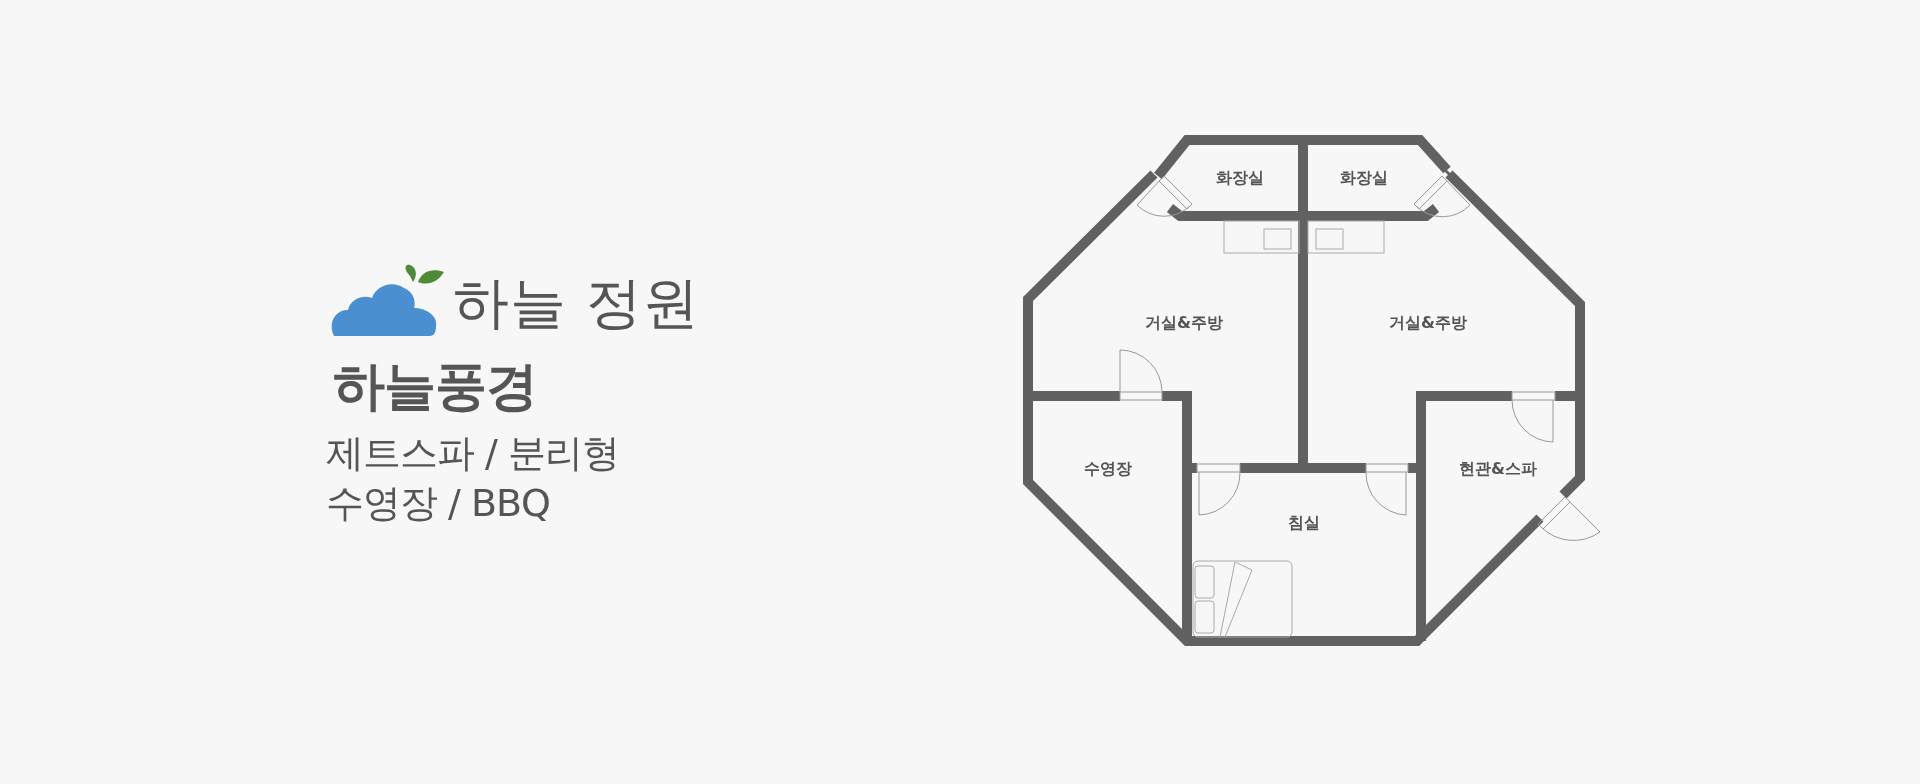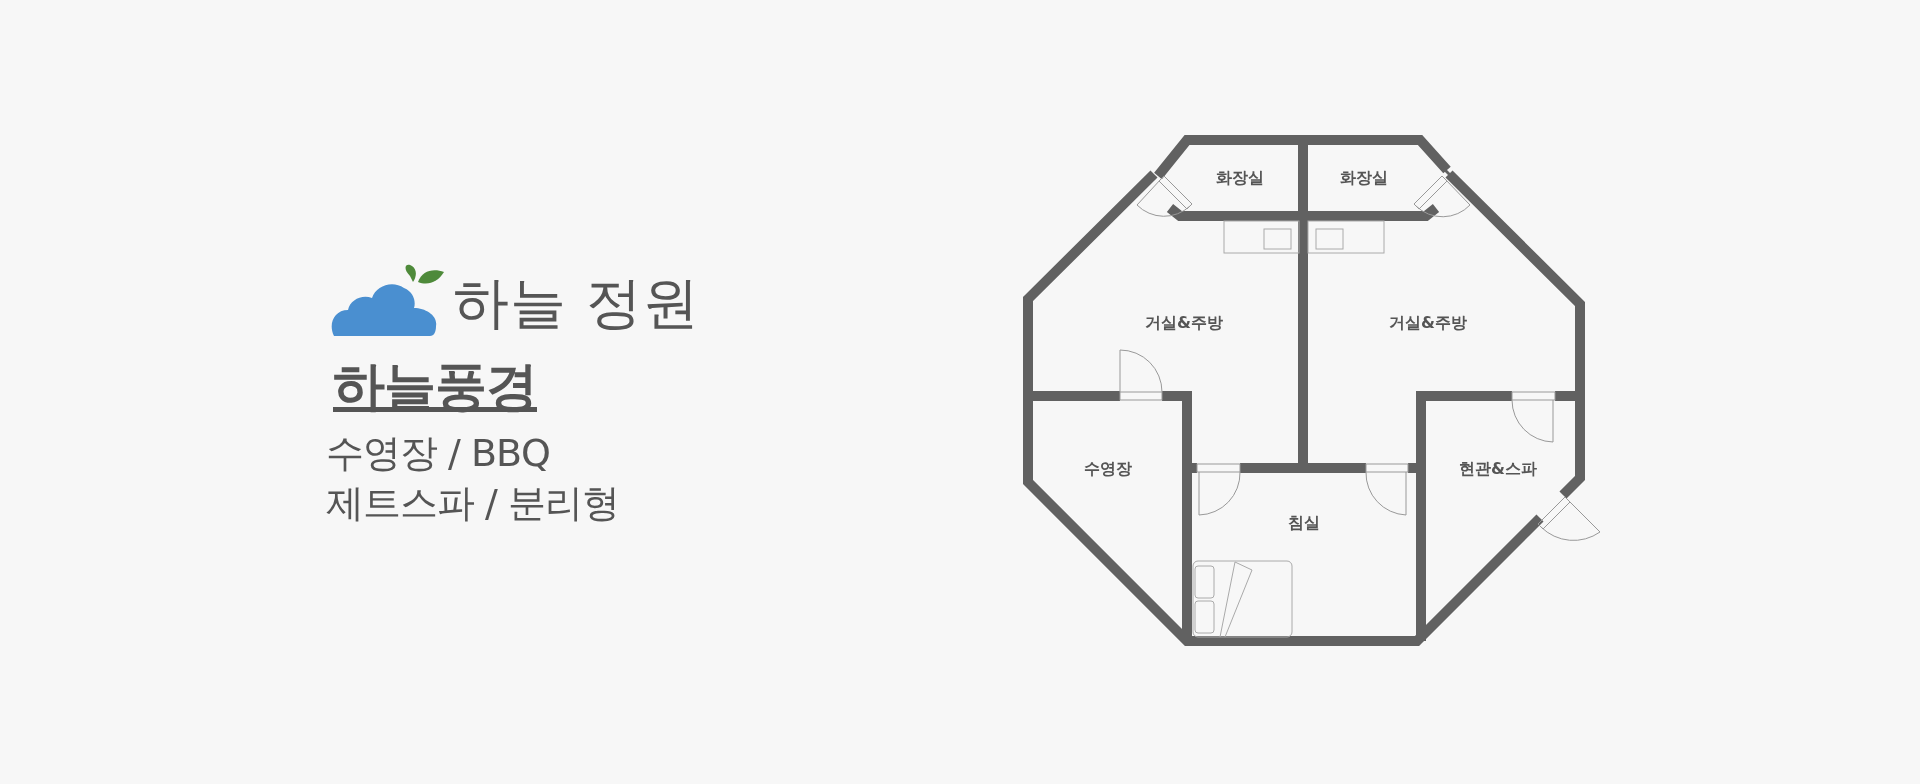--- a/index.html
+++ b/index.html
@@ -18,21 +18,20 @@
     .brand svg { display: block; }
     .brand-name {
       font-size: 56px; color: #555555; margin-left: 8px;
       letter-spacing: 1px; font-weight: normal;
       position: relative; top: 4px;
     }
     .unit-title {
       position: absolute; left: 333px; top: 352px;
       font-size: 52px; font-weight: bold; color: #555555;
       letter-spacing: -1px;
-      text-decoration: underline;
     }
     .features {
       position: absolute; left: 326px; top: 428px;
       font-size: 38px; color: #555555; line-height: 50px;
       letter-spacing: -1px;
     }
     .features div { white-space: nowrap; }
     .plan { position: absolute; left: 0; top: 0; }
     .room-label {
       font-family: "DejaVu Sans", "Liberation Sans", sans-serif;
@@ -49,22 +48,22 @@
     <path d="M88 18 C 92 6, 104 4, 114 8 C 108 18, 98 22, 88 18 Z" fill="#4e8a3a"></path>
 
     <path d="M4 72 C -2 60, 4 46, 18 46 C 20 36, 32 30, 42 34 C 46 22, 62 16, 74 24 C 84 28, 86 38, 84 44 C 96 44, 108 52, 106 62 C 106 68, 104 72, 100 72 Z" fill="#4a8fd0"></path>
   </svg>
   <span class="brand-name">하늘 정원</span>
 </div>
 
 <div class="unit-title">하늘풍경</div>
 
 <div class="features">
+  <div>제트스파 / 분리형</div>
   <div>수영장 / BBQ</div>
-  <div>제트스파 / 분리형</div>
 </div>
 
 <svg class="plan" width="1920" height="784" viewBox="0 0 1920 784">
   <g fill="none" stroke="#616161" stroke-width="10" stroke-linejoin="miter">
 
     <polyline points="1158,176 1187,140 1420,140 1447,170"></polyline>
     <polyline points="1447,170 1445,172"></polyline>
     <polyline points="1449,174 1580,304 1580,478 1563,495"></polyline>
     <polyline points="1540,518 1417,641 1187,641 1028,482 1028,299 1154,174"></polyline>
 

